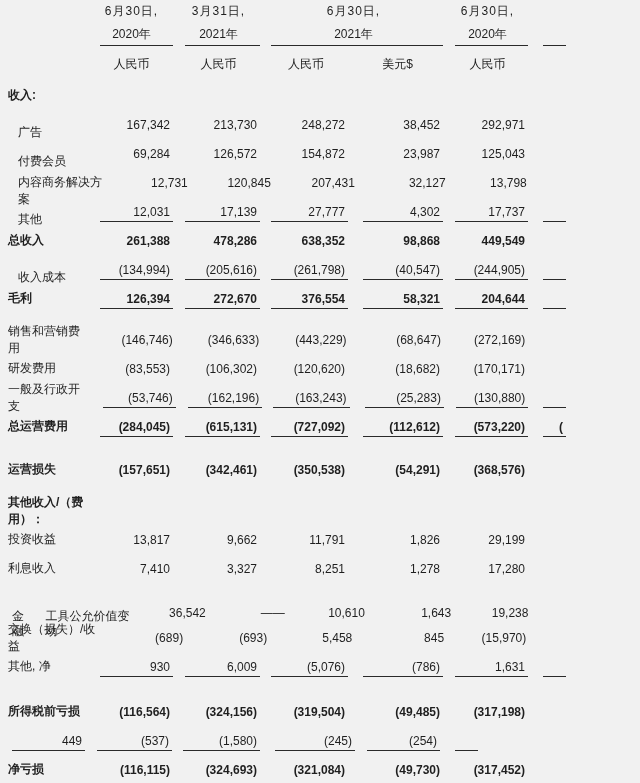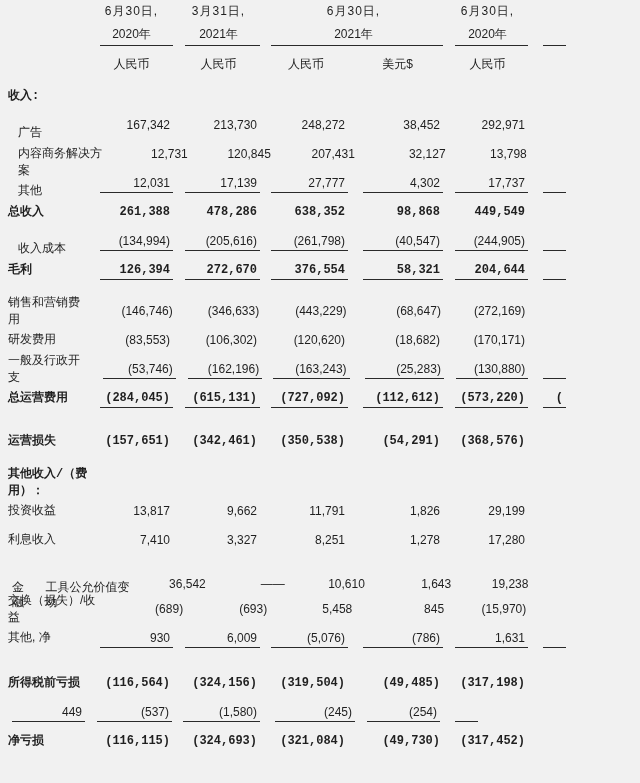--- a/index.html
+++ b/index.html
@@ -25,21 +25,21 @@
   .hc{position:relative;height:100%;display:flex;align-items:center;justify-content:center;white-space:nowrap;}
   .h1 .hc{letter-spacing:1px;}
   .h2 .hc.hul::after{content:"";position:absolute;bottom:1px;border-bottom:1.4px solid #2a2a2a;}
   .h2 .c1.hul::after{left:12px;right:2px;}
   .h2 .c2.hul::after{left:10px;right:2px;}
   .h2 .g34.hul::after{left:9px;right:2px;}
   .h2 .c5.hul::after{left:10px;right:2px;}
   .h2 .c6.hul::after{left:13px;right:2px;}
   
   .row{height:29px;}
-  .row.bold{font-weight:700;font-family:Liberation Mono, monospace;}
+  .row.bold{font-weight:700;}
   .row .indent1{padding-left:18px;margin-top:16px;}
   .row.ul .ncell::after{content:"";position:absolute;bottom:4px;border-bottom:1.2px solid #2a2a2a;}
   .row.ul .c1::after{left:12px;right:2px;}
   .row.ul .c2::after{left:10px;right:2px;}
   .row.ul .c3::after{left:9px;right:2px;}
   .row.ul .c4::after{left:13px;right:2px;}
   .row.ul .c5::after{left:10px;right:2px;}
   .row.ul .c6::after{left:13px;right:2px;}
   .row.twoline{height:40px;}
   .row.twoline .label-cell{align-items:flex-start;justify-content:center;line-height:15px;margin-top:41px;}
@@ -124,20 +124,44 @@
         </div>
       <div class="ncell c5 cv">
           <span class="val">292,971</span>
         </div>
       <div class="ncell c6">
           <span class="val"></span>
         </div>
     </div>
       <div class="row">
       <div class="label-cell indent1">
+        <span class="l1">付费会员</span>
+
+      </div>
+      <div class="ncell c1 cv">
+          <span class="val">69,284</span>
+        </div>
+      <div class="ncell c2 cv">
+          <span class="val">126,572</span>
+        </div>
+      <div class="ncell c3 cv">
+          <span class="val">154,872</span>
+        </div>
+      <div class="ncell c4 cv">
+          <span class="val">23,987</span>
+        </div>
+      <div class="ncell c5 cv">
+          <span class="val">125,043</span>
+        </div>
+      <div class="ncell c6">
+          <span class="val"></span>
+        </div>
+    </div>
+      <div class="row">
+      <div class="label-cell indent1">
         <span class="l1">内容商务解决方案</span>
 
       </div>
       <div class="ncell c1 cv">
           <span class="val">12,731</span>
         </div>
       <div class="ncell c2 cv">
           <span class="val">120,845</span>
         </div>
       <div class="ncell c3 cv">

